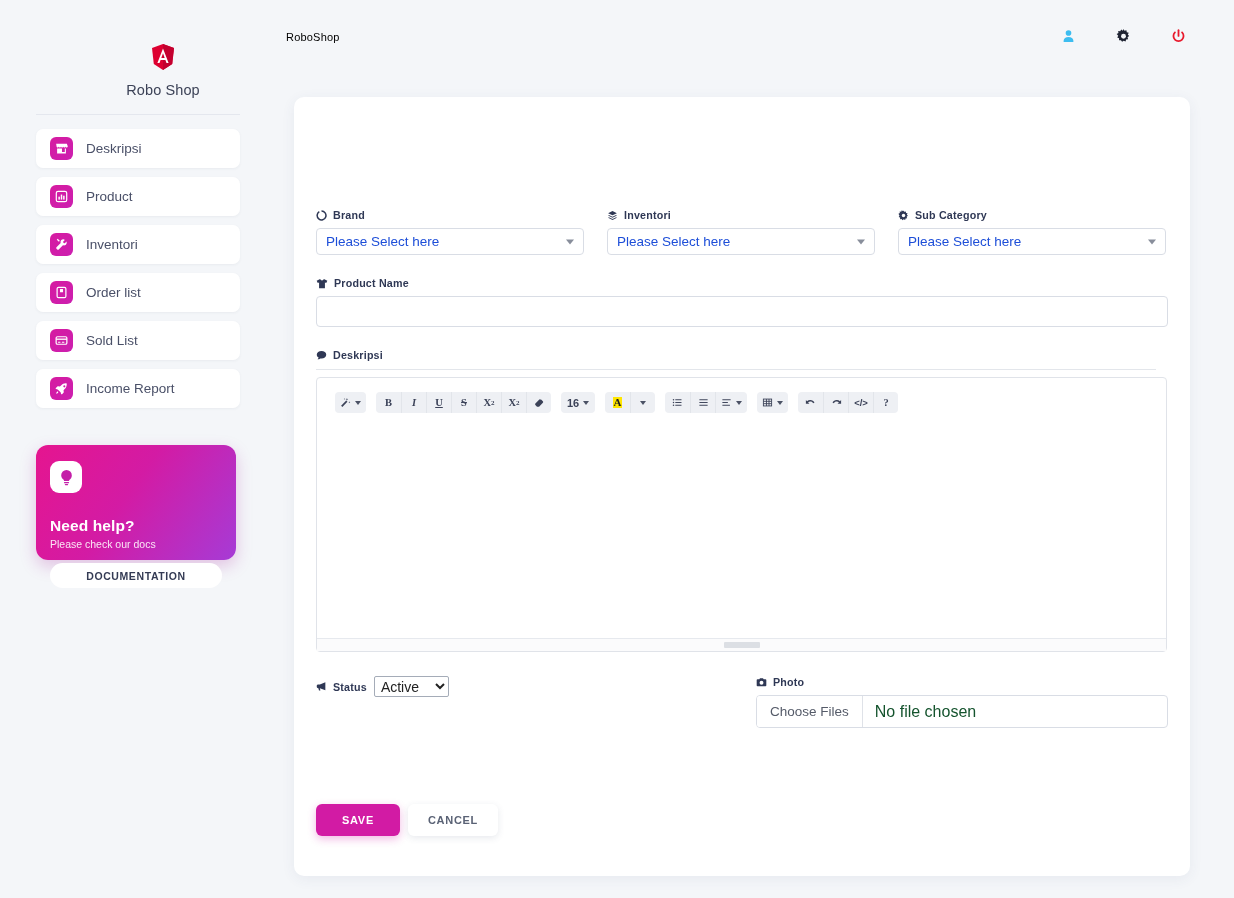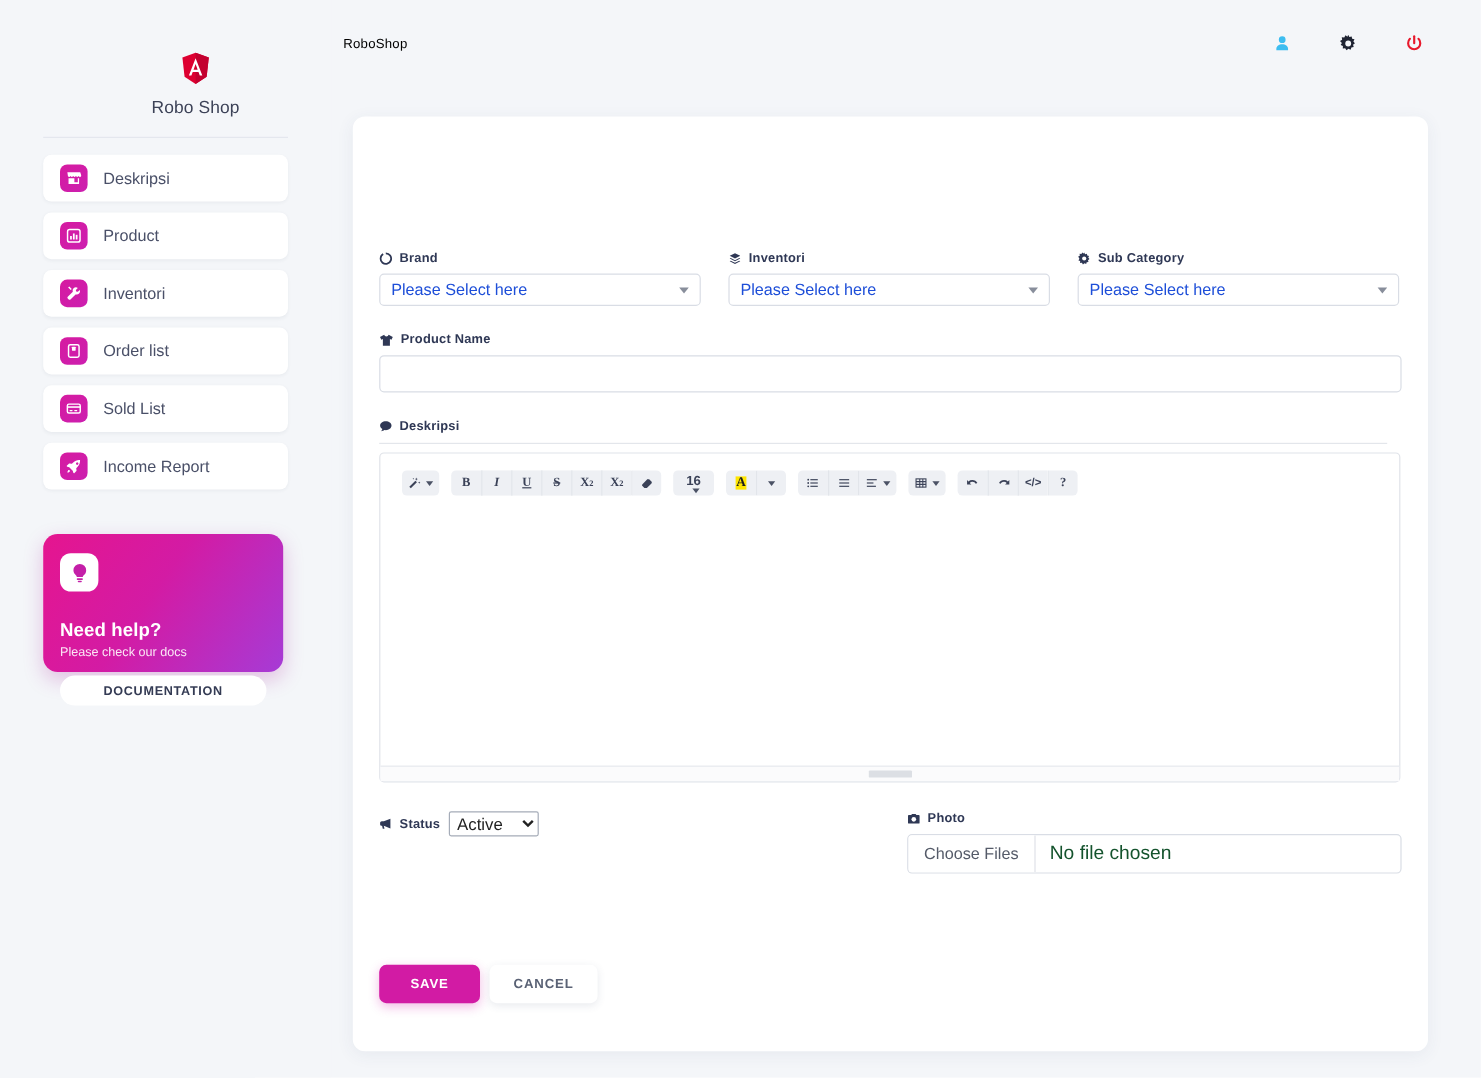--- a/index.html
+++ b/index.html
@@ -182,21 +182,21 @@
   .btn-group .tb:first-child { border-radius: 4px 0 0 4px; }
   .btn-group .tb:last-child { border-radius: 0 4px 4px 0; }
   .btn-group .tb:only-child { border-radius: 4px; }
   .tb + .tb { border-left: 1px solid #e2e5ea; }
   .tb .dncaret {
     width: 0; height: 0; margin-left: 4px;
     border-left: 3.5px solid transparent;
     border-right: 3.5px solid transparent;
     border-top: 4.5px solid #4b5265;
   }
-  .tb.sz { font-family: "Liberation Sans", sans-serif; font-size: 11px; min-width: 34px; flex-direction: column; }
+  .tb.sz { font-family: "Liberation Sans", sans-serif; font-size: 11px; min-width: 34px; }
   .tb sup { font-size: 7px; }
   .tb sub { font-size: 7px; }
   .hl-a {
     font-family: "Liberation Serif", serif; font-weight: bold;
     background: #ffe600; color: #1c1c1c; padding: 0 1px; font-size: 11px;
     line-height: 11px;
   }
   .editor-grip {
     position: absolute; left: 0; right: 0; bottom: 0; height: 13px;
     border-top: 1px solid #e6e9ee;

